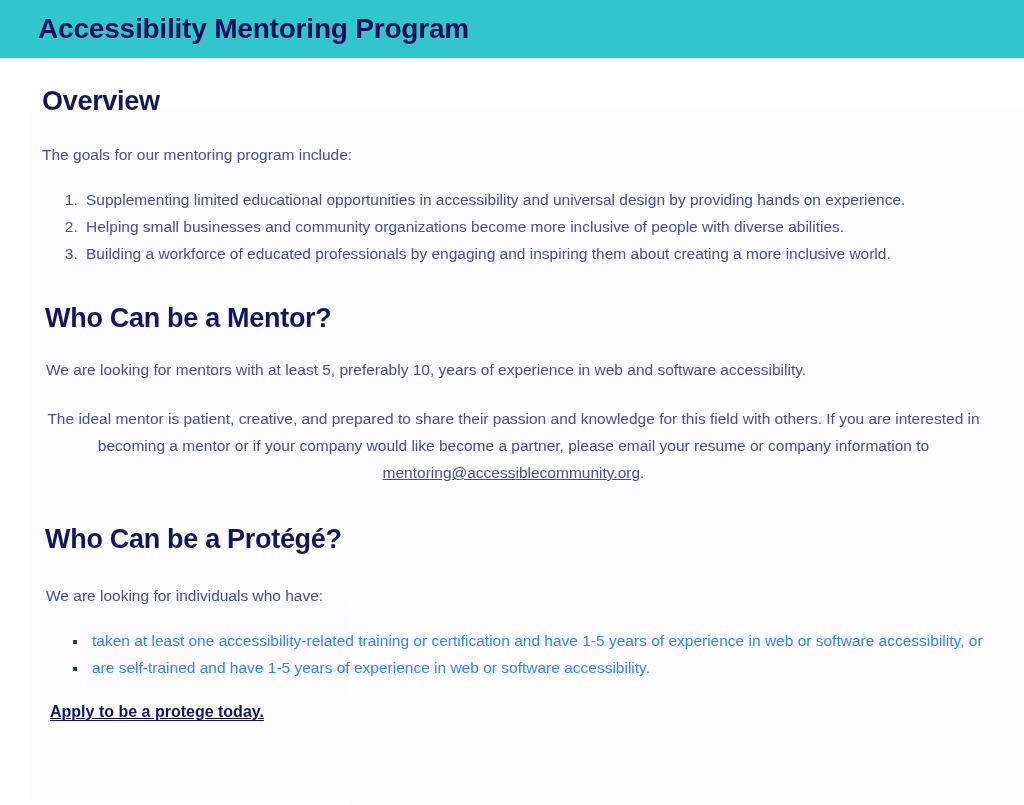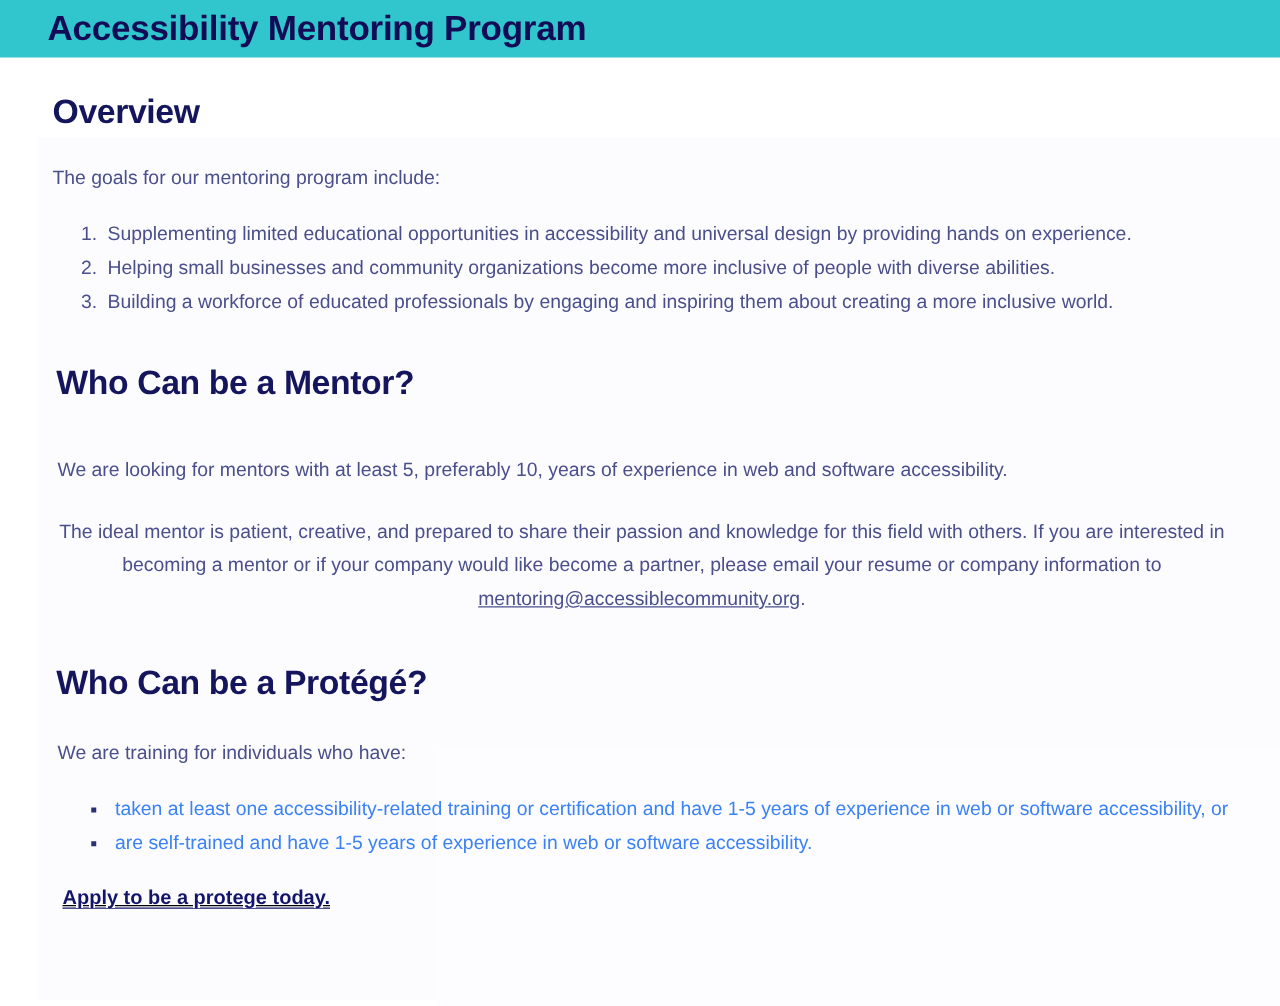--- a/index.html
+++ b/index.html
@@ -37,21 +37,21 @@
   }
 
   .page {
     position: relative;
     z-index: 1;
   }
 
   
   .banner {
     background: #31c6cd;
-    height: 46px;
+    height: 58px;
     width: 100%;
     display: flex;
     align-items: center;
     padding: 0 0 0 38px;
     box-sizing: border-box;
   }
   .banner-title {
     color: #120c56;
     font-size: 28px;
     font-weight: bold;
@@ -93,21 +93,21 @@
     color: #4a4f8c;
     font-size: 15.5px;
     line-height: 27px;
     margin: 0;
   }
   p.intro-goals {
     margin-top: 24px;
     padding-left: 2px;
   }
   p.mentor-intro {
-    margin-top: 41px;
+    margin-top: 22px;
     padding-left: 6px;
   }
   p.mentor-ideal {
     margin-top: 22px;
     padding-left: 6px;
     max-width: 935px;
     text-align: center;
   }
   p.protege-intro {
     margin-top: 27px;
@@ -194,21 +194,21 @@
       <p class="body-text mentor-intro">We are looking for mentors with at least 5, preferably 10, years of experience in web and software accessibility.</p>
 
       <p class="body-text mentor-ideal">
         <span>The ideal mentor is patient, creative, and prepared to share their passion and knowledge for this field with others. If you are interested in becoming a mentor or if your company would like become a partner, please email your resume or company information to </span><a class="inline-link" href="#">mentoring@accessiblecommunity.org</a><span>.</span>
       </p>
     </section>
 
     <section>
       <h2 class="section-heading protege-heading">Who Can be a Protégé?</h2>
 
-      <p class="body-text protege-intro">We are training for individuals who have:</p>
+      <p class="body-text protege-intro">We are looking for individuals who have:</p>
 
       <ul class="protege-list">
         <li>taken at least one accessibility-related training or certification and have 1-5 years of experience in web or software accessibility, or</li>
         <li>are self-trained and have 1-5 years of experience in web or software accessibility.</li>
       </ul>
 
       <div class="apply-wrap">
         <a class="apply-link" href="#">Apply to be a protege today.</a>
       </div>
     </section>

